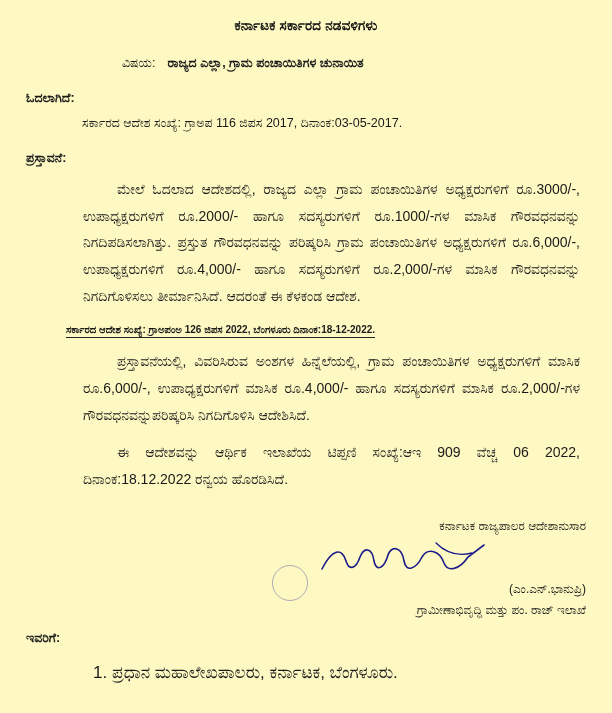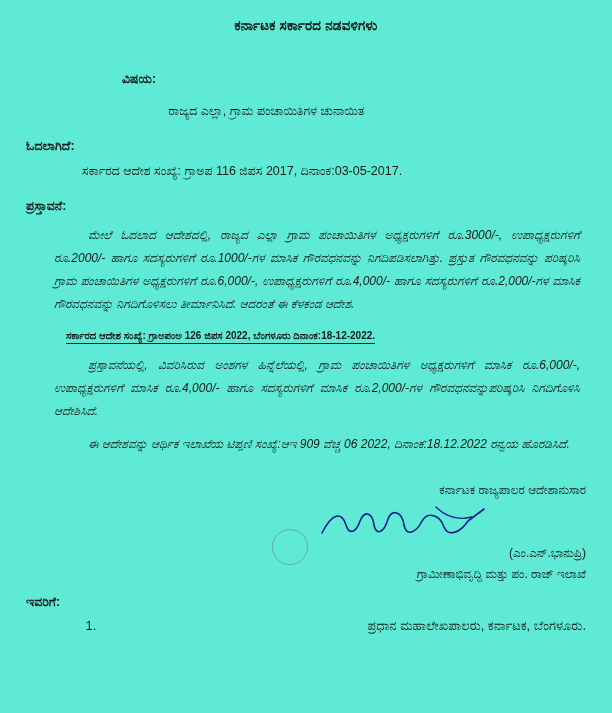--- a/index.html
+++ b/index.html
@@ -13,63 +13,60 @@
     font-family: "Liberation Sans", sans-serif;
     color: #1a1a1a;
     overflow: hidden;
   }
   .page {
     position: relative;
     width: 612px;
     height: 713px;
     box-sizing: border-box;
     padding: 14px 26px 0 26px;
-    background: #5eead4;
+    background: #fef9c3;
   }
   .doc-title {
     text-align: center;
     font-size: 13.5px;
     font-weight: 700;
     letter-spacing: 0.2px;
     margin: 4px 0 18px 0;
     color: #111;
   }
   .subject-block {
     display: flex;
     margin: 0 0 0 96px;
     font-size: 12.5px;
     line-height: 1.85;
   }
   .subject-label {
-    font-weight: 700;
+    font-weight: 400;
     white-space: nowrap;
     padding-right: 12px;
-    margin-top: 16px;
   }
   .subject-text {
-    font-weight: 400;
-    margin-top: 48px;
+    font-weight: 700;
   }
   .section-label {
     font-size: 12.5px;
     font-weight: 700;
     margin: 16px 0 6px 0;
   }
   .indent-line {
     font-size: 12.5px;
     margin-left: 56px;
     line-height: 1.8;
   }
   .para {
-    font-size: 12px;
+    font-size: 14px;
     line-height: 1.92;
     text-align: justify;
-    margin: 10px 0 0 28px;
+    margin: 10px 0 0 57px;
     padding-right: 6px;
-    font-style: italic;
   }
   .para-indent {
     display: inline-block;
     width: 34px;
   }
   .order-ref {
     font-size: 10px;
     font-weight: 700;
     margin: 14px 0 0 40px;
     display: inline-block;
@@ -107,25 +104,24 @@
     border: 1.3px solid #6b6ba8;
     border-radius: 50%;
     opacity: 0.55;
   }
   .copy-label {
     font-size: 12.5px;
     font-weight: 700;
     margin: 10px 0 4px 0;
   }
   .copy-list {
-    margin: 0;
+    margin: 12px;
     padding-left: 74px;
-    font-size: 13px;
+    font-size: 17px;
     line-height: 1.8;
-    text-align: right;
   }
   .copy-list li {
     list-style: decimal;
   }
 </style>
 </head>
 <body>
 
 <div class="page">
 

